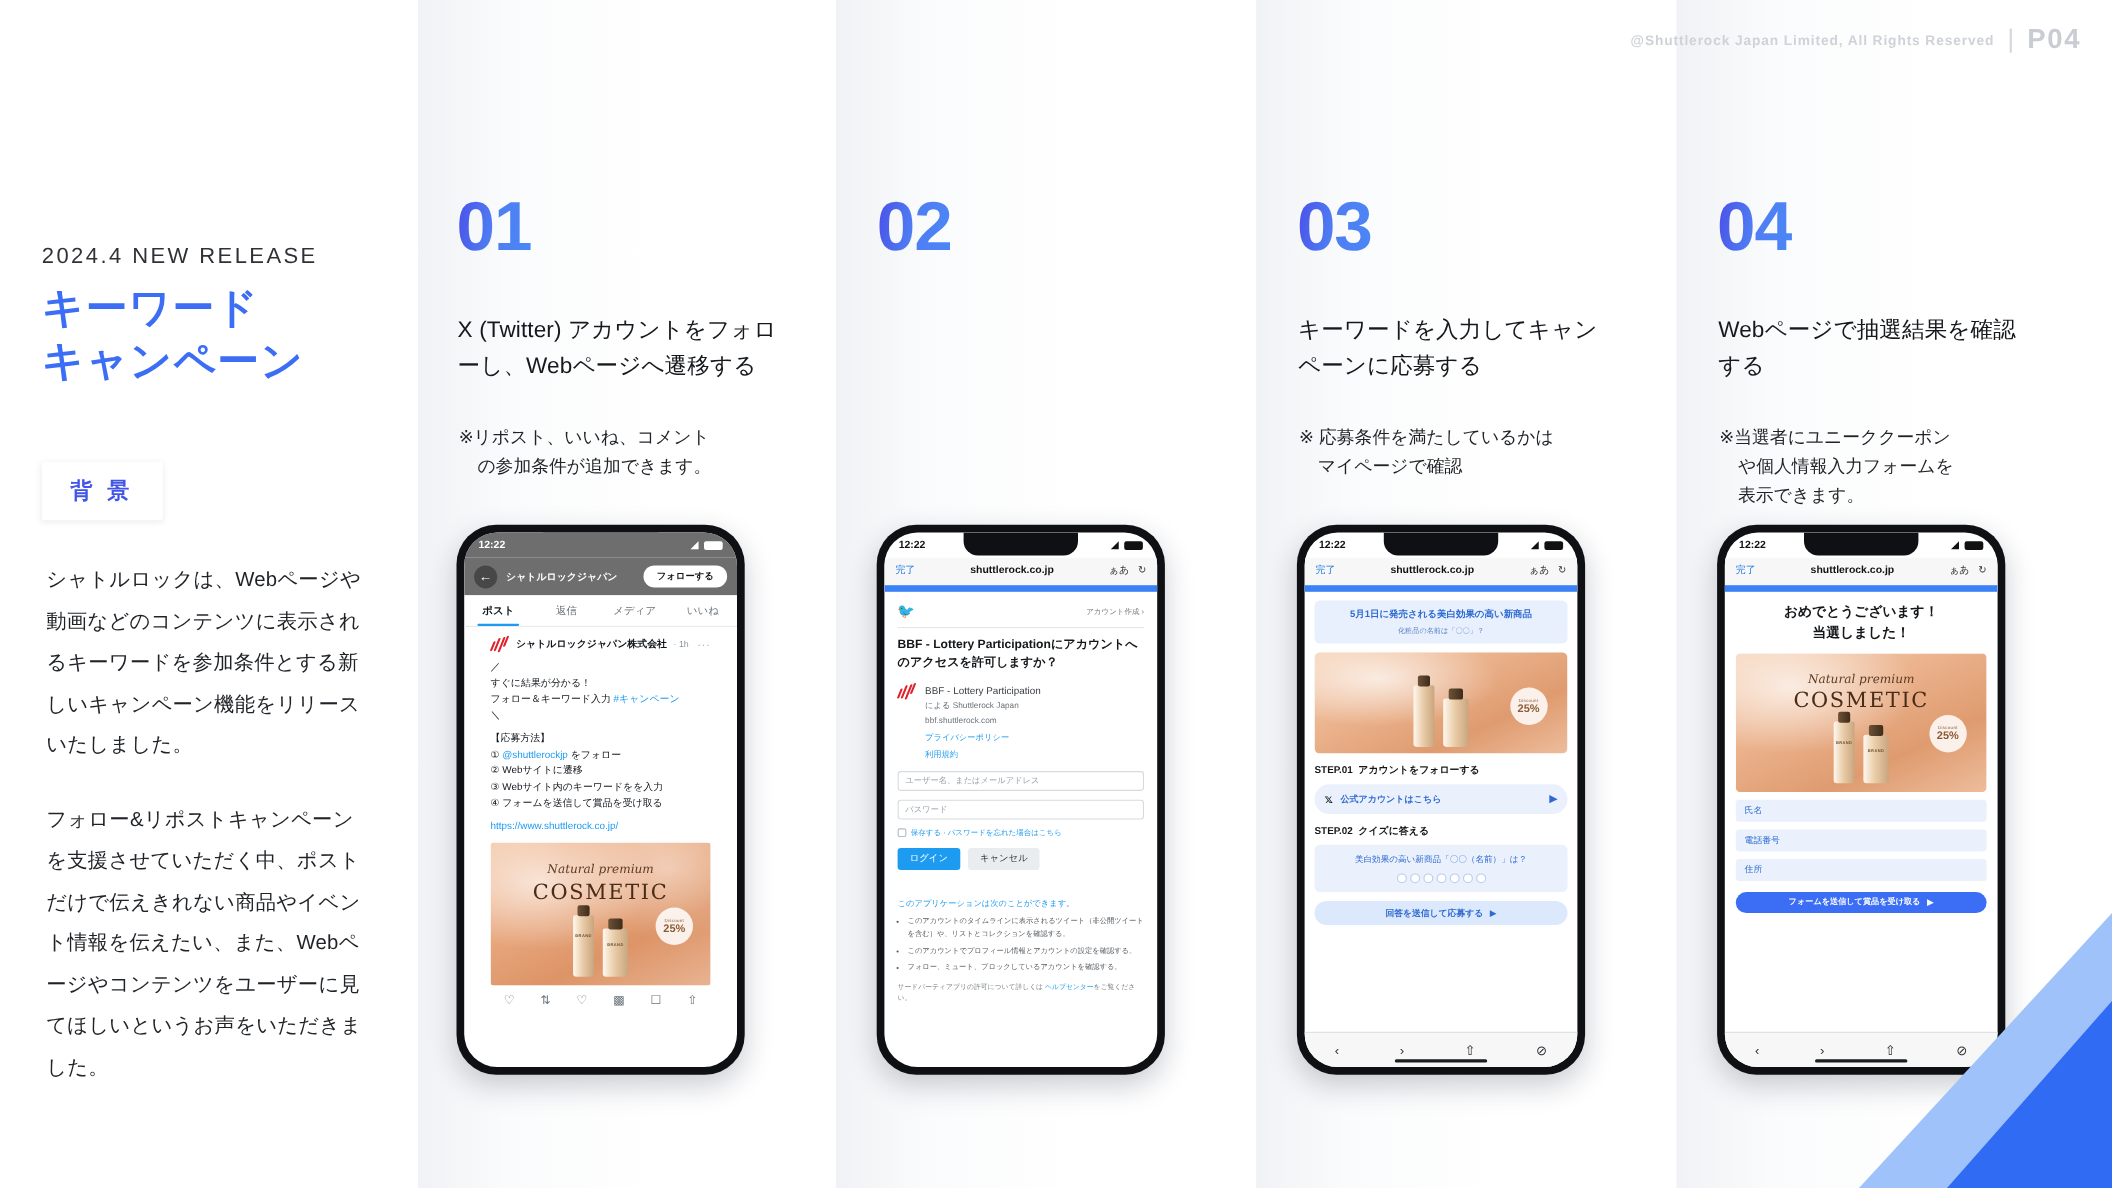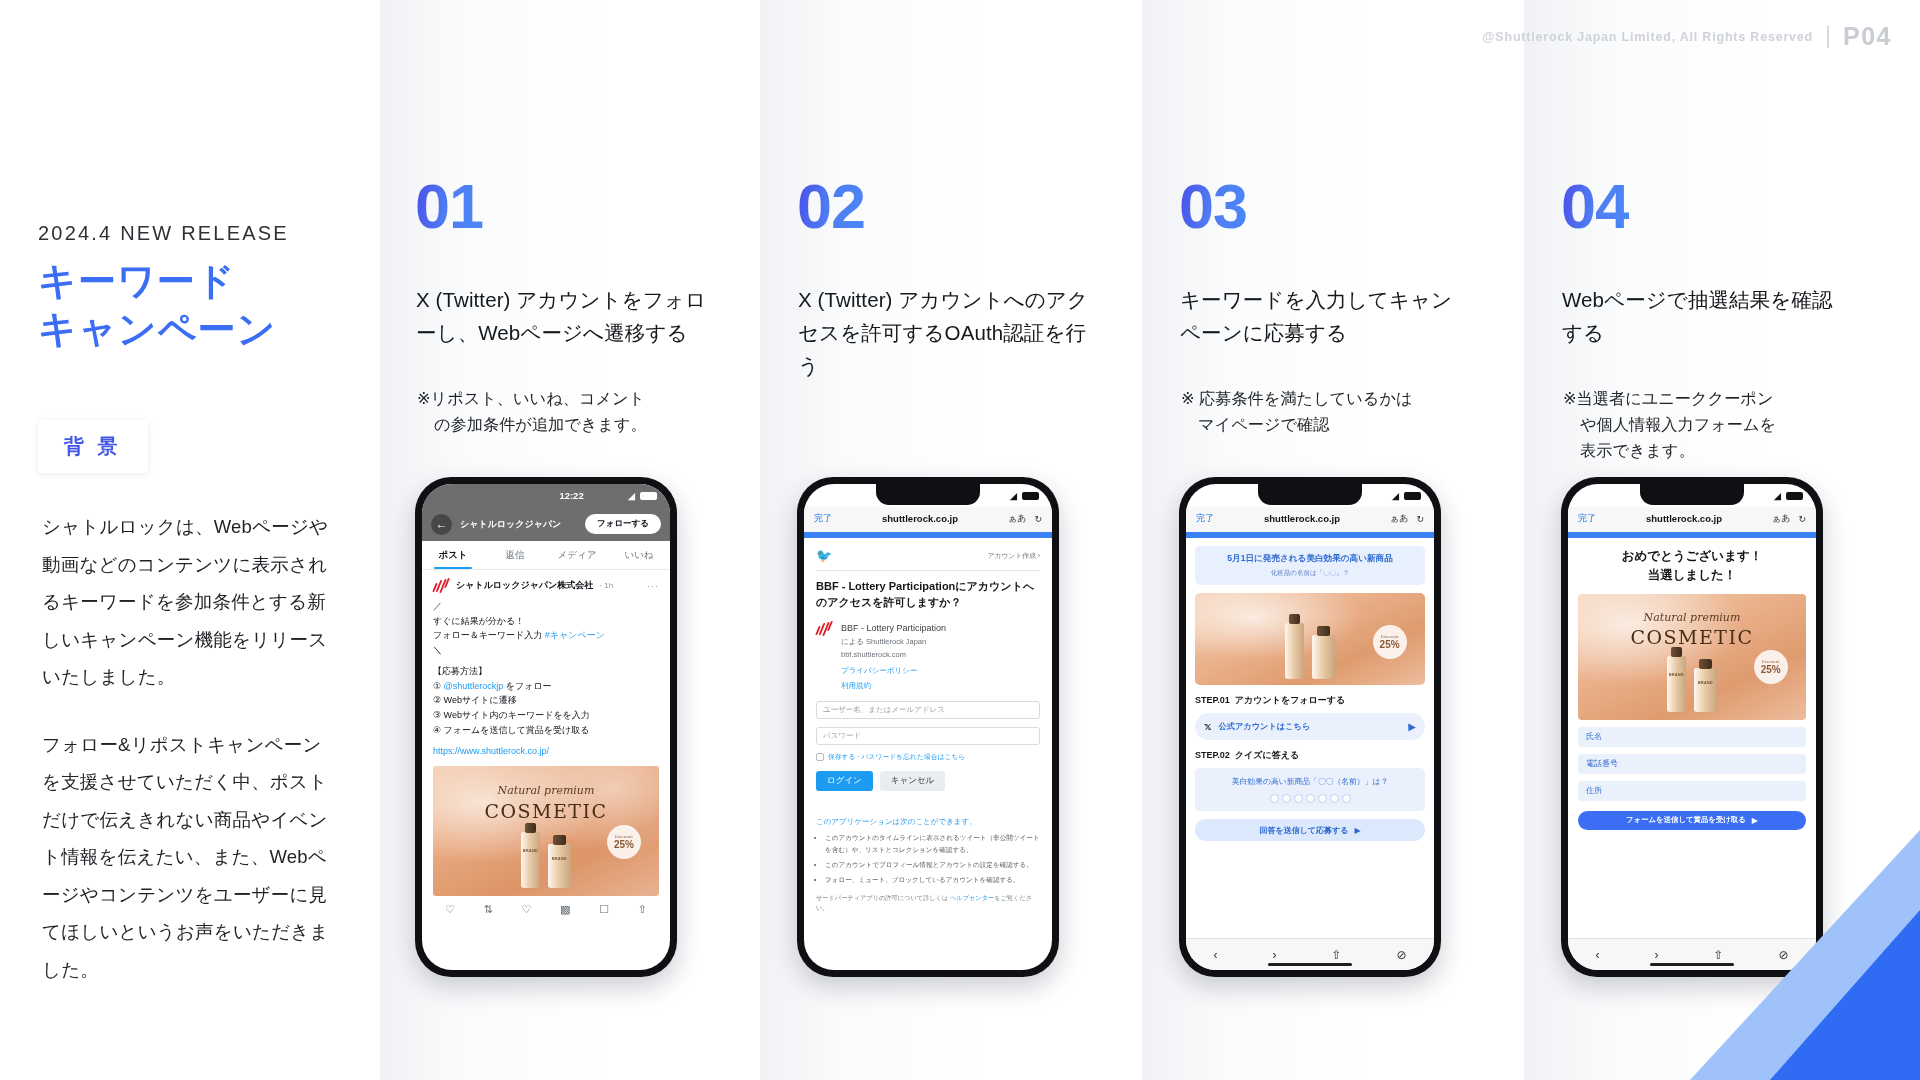--- a/index.html
+++ b/index.html
@@ -147,21 +147,21 @@
     top: 0; left: 50%; transform: translateX(-50%);
     width: 104px; height: 21px;
     background: #0e1013;
     border-radius: 0 0 13px 13px;
     z-index: 9;
   }
   .statusbar {
     position: relative;
     height: 23px;
     display: flex; align-items: center;
-    justify-content: flex-end;
+    justify-content: space-between;
     padding: 0 13px;
     font-size: 9.5px; font-weight: 700;
     color: #111;
     z-index: 10;
     gap: 44px;
   }
   .statusbar.dark { background: #6e6e6e; color: #fff; }
   .sb-right { display: flex; align-items: center; gap: 5px; }
   .battery {
     width: 17px; height: 8px; border-radius: 2px;
@@ -194,21 +194,21 @@
   }
   .x-tab {
     flex: 1; display: flex; align-items: center; justify-content: center;
     font-size: 9.5px; color: #6a737b; position: relative;
   }
   .x-tab.active { color: #0f1419; font-weight: 700; }
   .x-tab.active::after {
     content: ""; position: absolute; bottom: 0; left: 20%; right: 20%;
     height: 2.5px; background: #1d9bf0; border-radius: 2px;
   }
-  .x-post { padding: 8px 11px 0; }
+  .x-post { padding: 8px 24px 0; }
   .x-row { display: flex; align-items: center; gap: 6px; }
   .sr-logo {
     width: 17px; height: 15px; position: relative; flex: none;
   }
   .sr-logo i {
     position: absolute; top: 0; width: 2.4px; height: 15px;
     background: #e0202a; border-radius: 1px;
     transform: skewX(-22deg);
   }
   .sr-logo i:nth-child(1){ left: 1px; height: 9px; top:5px;}
@@ -510,21 +510,20 @@
             <span>☐</span>
             <span>⇧</span>
           </div>
         </div>
       </div>
     </div>
   </div>
 
   <div class="col c2">
     <div class="step-num">02</div>
-    <div class="step-title">X (Twitter) アカウントへのアクセスを許可するOAuth認証を行う</div>
 
     <div class="phone">
       <div class="phone-inner">
         <div class="notch"></div>
         <div class="statusbar">
           <span>12:22</span>
           <span class="sb-right">
             <span>◢</span>
             <span class="battery"></span>
           </span>

